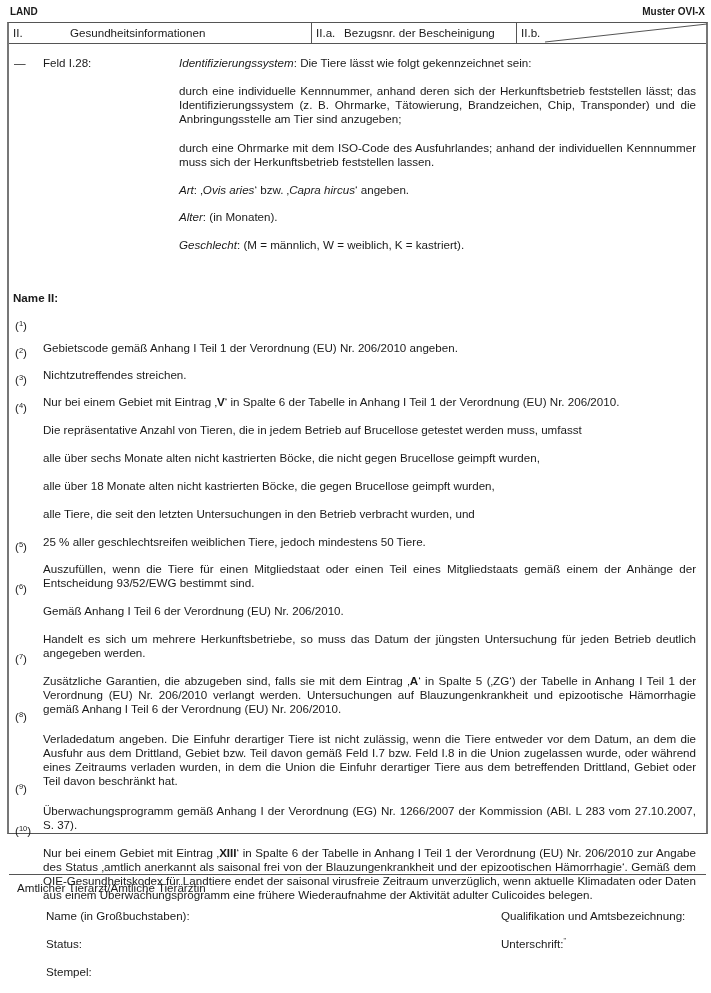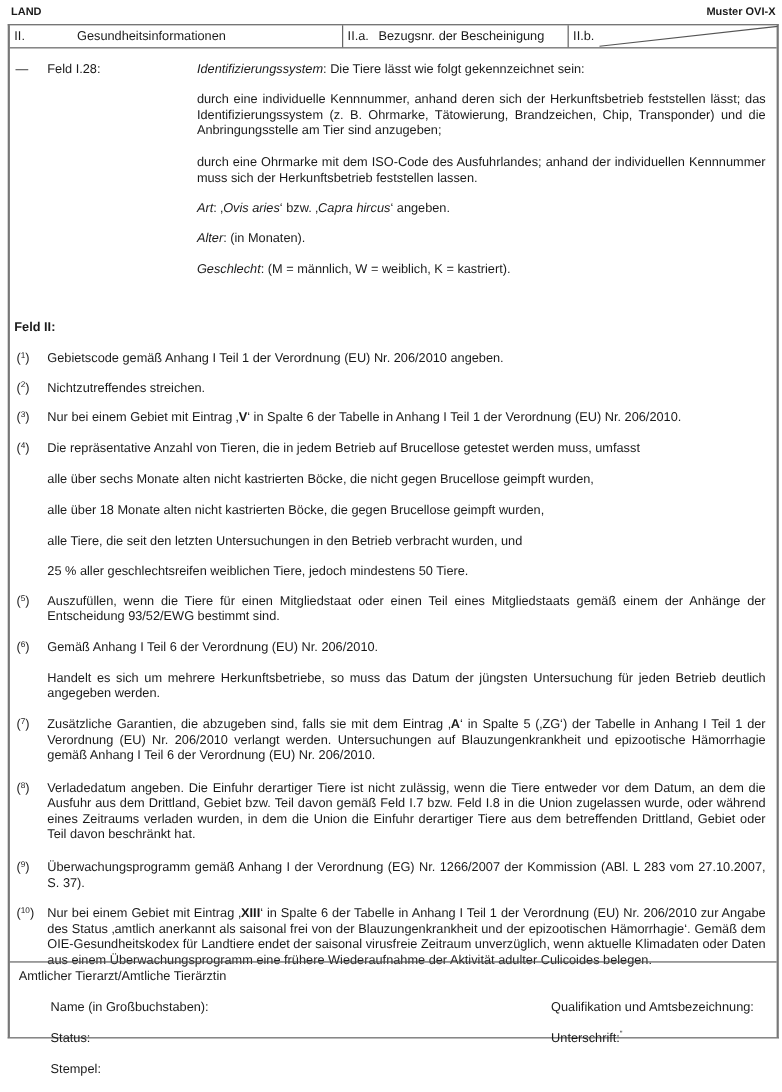--- a/index.html
+++ b/index.html
@@ -27,21 +27,21 @@
       font-size: 10px;
     }
     .top-row .land { position: absolute; left: 0; top: 2px; }
     .top-row .muster { position: absolute; right: 0; top: 2px; }
 
     .frame {
       position: absolute;
       left: 7px;
       top: 22px;
       width: 701px;
-      height: 922px;
+      height: 812px;
       border: 1px solid #555;
       border-left: 2px solid #777;
       border-right: 2px solid #777;
       box-sizing: border-box;
     }
     .header-row {
       position: absolute;
       left: 0; right: 0; top: 0;
       height: 20px;
       border-bottom: 1px solid #555;
@@ -87,20 +87,21 @@
       position: absolute;
       left: 6px;
       top: 0;
     }
     .fn .mark sup { font-size: 7.5px; vertical-align: 4px; line-height: 0; }
     .fn .txt {
       position: absolute;
       left: 34px;
       right: 10px;
       text-align: justify;
+      margin-top: 22px;
     }
     .fn .txt.nojust { text-align: left; }
 
     .sig {
       position: absolute;
       left: 0; right: 0;
       top: 851px;
       bottom: 0;
       border-top: 1px solid #555;
     }
@@ -147,21 +148,21 @@
     <div class="abs" style="left:170px; top:140px;">
       <span class="it">Art</span><span>: ‚</span><span class="it">Ovis aries</span><span>‘ bzw. ‚</span><span class="it">Capra hircus</span><span>‘ angeben.</span>
     </div>
     <div class="abs" style="left:170px; top:167px;">
       <span class="it">Alter</span><span>: (in Monaten).</span>
     </div>
     <div class="abs" style="left:170px; top:195px;">
       <span class="it">Geschlecht</span><span>: (M = männlich, W = weiblich, K = kastriert).</span>
     </div>
 
-    <div class="teil2" style="top:248px;">Feld II:</div>
+    <div class="teil2" style="top:248px;">Name II:</div>
 
     <div class="fn" style="top:276px;">
       <span class="mark">(<sup>1</sup>)</span>
       <div class="txt nojust">Gebietscode gemäß Anhang I Teil 1 der Verordnung (EU) Nr. 206/2010 angeben.</div>
     </div>
 
     <div class="fn" style="top:303px;">
       <span class="mark">(<sup>2</sup>)</span>
       <div class="txt nojust">Nichtzutreffendes streichen.</div>
     </div>

